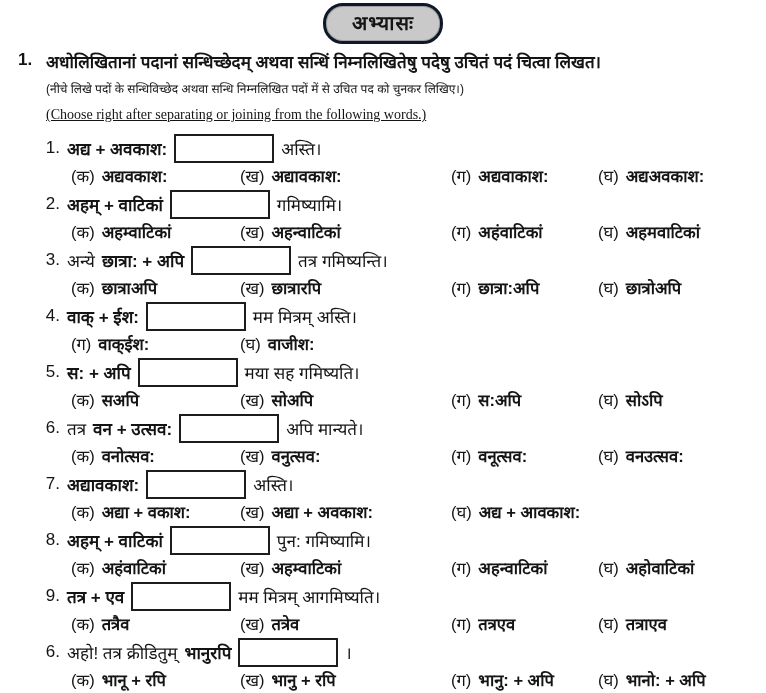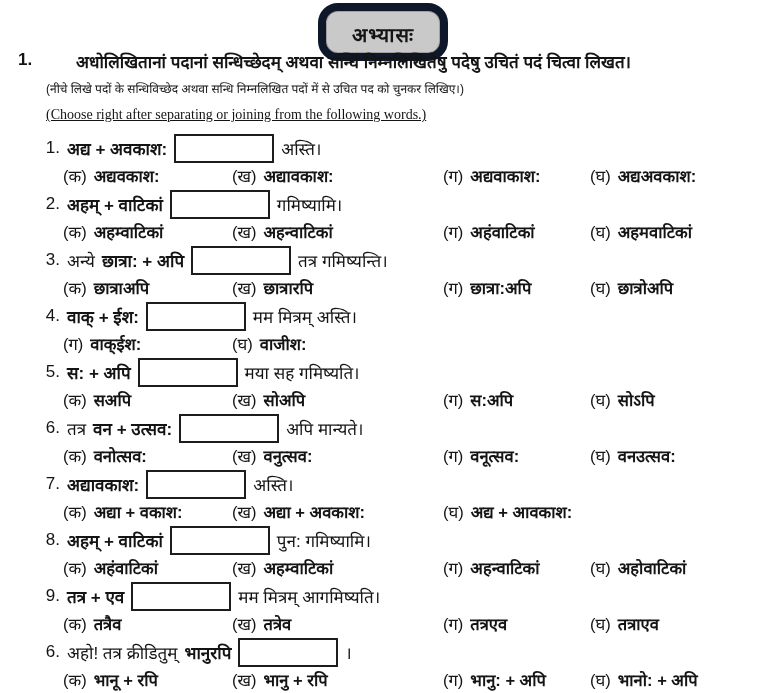--- a/index.html
+++ b/index.html
@@ -3,46 +3,46 @@
 <meta charset="utf-8">
 <style>
   html,body { margin:0; padding:0; background:#e9e9e9; }
   .page {
     width:766px; height:693px; margin:0 auto; background:#ffffff;
     font-family:"Liberation Sans","DejaVu Sans",sans-serif; color:#141414;
     overflow:hidden; box-sizing:border-box;
   }
   .title-wrap { text-align:center; padding-top:3px; height:40px; }
   .title-pill {
-    display:inline-block; padding:10px 26px 5px; border:8px solid #0f172a;
+    display:inline-block; padding:3px 26px 5px; border:3px solid #0f172a;
     border-radius:20px; background:#c9c9c9; font-size:20px; font-weight:bold;
     letter-spacing:1px; box-shadow:inset 0 0 0 1px #a0a0a0;
   }
   .exercise { margin-top:7px; padding-left:18px; display:flex; }
   .main-num { font-weight:bold; font-size:17px; width:24px; flex:none; }
   .instr { margin-left:4px; }
-  .instr-sa { font-weight:bold; font-size:17px; line-height:26px;margin-left:30px; }
+  .instr-sa { font-weight:bold; font-size:17px; line-height:26px; }
   .instr-hi { font-size:12px; line-height:26px; }
   .instr-en { font-family:"Liberation Serif","DejaVu Serif",serif; font-size:14px; line-height:26px;text-decoration:underline; }
   .questions { margin-top:5px; }
   .q { margin-bottom:2px; }
   .q-line { display:flex; align-items:center; margin-left:28px; height:30px; font-size:17px; }
   .q-num { width:32px; text-align:right; flex:none; margin-right:7px; }
   .q-text { margin-right:7px; white-space:nowrap; }
   .q-text.bold { font-weight:bold; }
   .q-text:empty { display:none; margin:0; }
   .blank-box {
     width:96px; height:25px; border:2px solid #1d1d1d; flex:none;
     margin-right:7px; background:#ffffff;
   }
   .opts {
     display:grid; grid-template-columns:169px 211px 147px auto;
     margin-left:63px; height:24px; align-items:center; font-size:16.5px;
   }
-  .opt { white-space:nowrap; }
+  .opt { white-space:nowrap;margin-left:8px; }
   .opt-marker { margin-right:7px; }
   .opt-text { font-weight:bold; }
 </style>
 </head>
 <body>
 
 <div class="page">
 
   <div class="title-wrap">
     <span class="title-pill">अभ्यासः</span>

